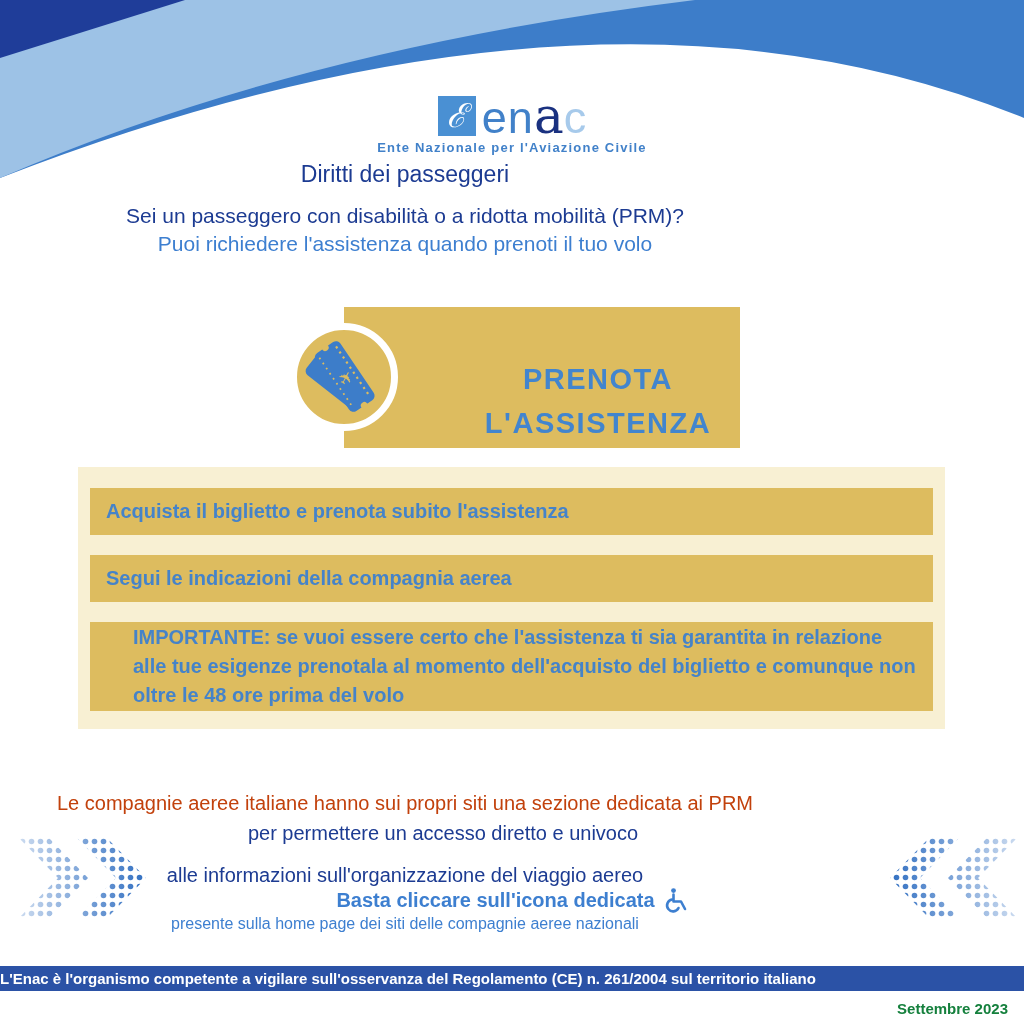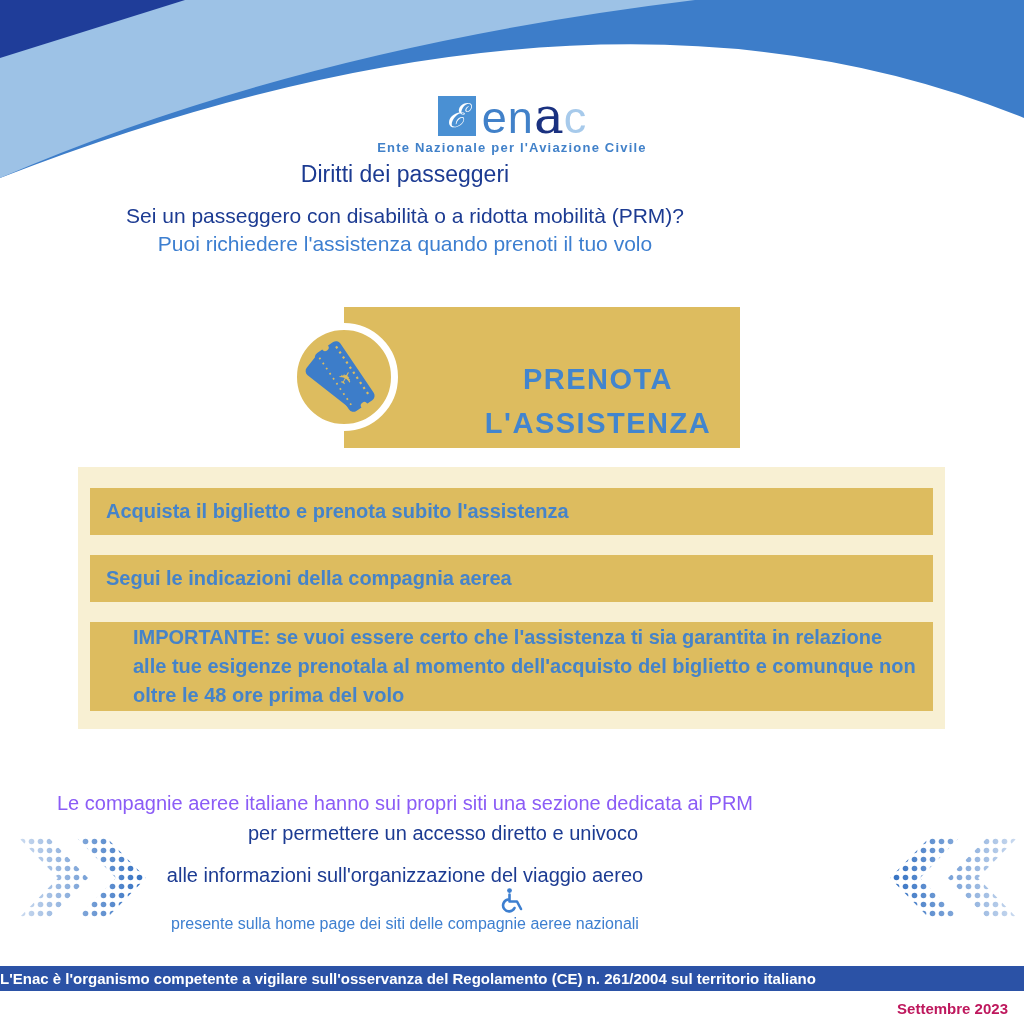--- a/index.html
+++ b/index.html
@@ -30,34 +30,34 @@
   #cta-circle{left:290px;top:323px;width:108px;height:108px;border-radius:50%;background:#DDBC5F;
     border:7px solid #fff;box-sizing:border-box;display:flex;align-items:center;justify-content:center;}
   
   #steps-panel{left:78px;top:467px;width:867px;height:262px;background:#F8F0D3;}
   .step-bar{position:absolute;left:12px;width:843px;background:#DDBC5F;display:flex;align-items:center;
     font-size:20px;font-weight:bold;color:#4583C9;padding:0 16px;box-sizing:border-box;line-height:29px;}
   #step-1{top:21px;height:47px;}
   #step-2{top:88px;height:47px;}
   #step-3{top:155px;height:89px;padding-left:43px;}
   
-  #info-1{top:792px;font-size:20px;color:#8b5cf6;}
+  #info-1{top:792px;font-size:20px;color:#c2410c;}
   #info-2{top:822px;font-size:20px;color:#1C3B92;padding-left:38px;}
   #info-3{top:852px;font-size:20px;color:#1C3B92;margin-top:12px;}
   #click-1{top:887px;left:0;width:1024px;display:flex;justify-content:center;align-items:center;gap:9px;
     font-size:20px;font-weight:bold;color:#3D7FD0;}
   #click-2{top:915px;font-size:16px;color:#3D7FD0;}
   
   .deco{top:837px;width:128px;height:82px;}
   #deco-left{left:18px;}
   #deco-right{left:890px;transform:scaleX(-1);}
   
   #footer-bar{top:966px;left:0;width:1024px;height:25px;background:#2B52A6;color:#fff;
     font-size:15px;font-weight:bold;line-height:25px;white-space:nowrap;}
-  #footer-date{top:1000px;left:0;width:1008px;text-align:right;font-size:15px;font-weight:bold;color:#be185d;}
+  #footer-date{top:1000px;left:0;width:1008px;text-align:right;font-size:15px;font-weight:bold;color:#15803d;}
 </style>
 </head>
 <body>
 
 <svg id="header-wave" class="abs" viewBox="0 0 1024 230" preserveAspectRatio="none">
   <path d="M0,0 H1024 V118 Q600,-55 0,178 Z" fill="#3D7DC9"></path>
   <path d="M155,0 L695,0 Q300,48 0,178 L0,53 Z" fill="#9DC2E6"></path>
   <path d="M0,0 L185,0 L0,58 Z" fill="#1F3D99"></path>
 </svg>
 
@@ -98,20 +98,21 @@
   <div id="step-2" class="step-bar">Segui le indicazioni della compagnia aerea</div>
   <div id="step-1" class="step-bar">Acquista il biglietto e prenota subito l'assistenza</div>
   <div id="step-3" class="step-bar">IMPORTANTE: se vuoi essere certo che l'assistenza ti sia garantita in relazione alle tue esigenze prenotala al momento dell'acquisto del biglietto e comunque non oltre le 48 ore prima del volo</div>
 </div>
 
 <div id="info-1" class="abs center-line">Le compagnie aeree italiane hanno sui propri siti una sezione dedicata ai PRM</div>
 <div id="info-2" class="abs center-line">per permettere un accesso diretto e univoco</div>
 <div id="info-3" class="abs center-line">alle informazioni sull'organizzazione del viaggio aereo</div>
 
 <div id="click-1" class="abs">
+  <span>Basta cliccare sull'icona dedicata</span>
   <svg width="24" height="27" viewBox="0 0 24 27">
     <circle cx="9.5" cy="3.6" r="2.4" fill="#3D7FD0"></circle>
     <g fill="none" stroke="#3D7FD0" stroke-width="2.6" stroke-linecap="round" stroke-linejoin="round">
       <path d="M9.5 7.5 v7 h7.5 l4 7.5"></path>
       <path d="M14.5 21 a6 6 0 1 1 -6.5 -8.5"></path>
     </g>
   </svg>
 </div>
 <div id="click-2" class="abs center-line">presente sulla home page dei siti delle compagnie aeree nazionali</div>
 

